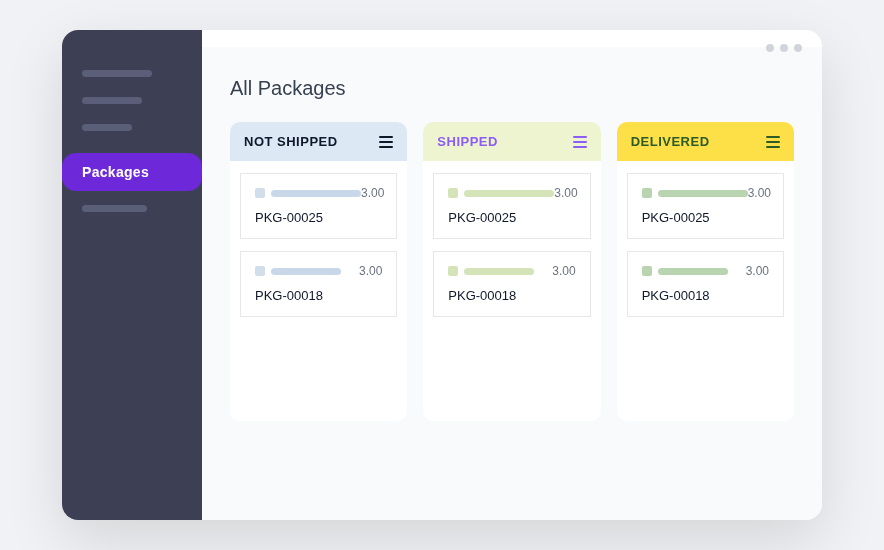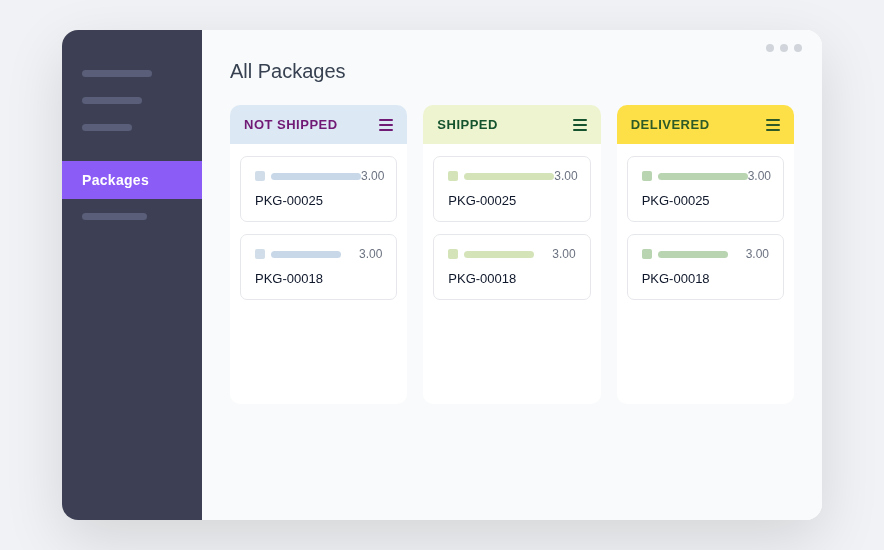--- a/index.html
+++ b/index.html
@@ -80,23 +80,24 @@
       height: 7px;
       border-radius: 4px;
       background: #5a5e78;
       margin: 10px 20px;
     }
     .sidebar-line.short { width: 50px; }
     .sidebar-line.medium { width: 60px; }
 
     .sidebar-active-item {
       width: 100%;
-      background: #8b5cf6;
+      background: #6d28d9;
       padding: 10px 20px;
-      margin-top: 20px;
+      margin-top: 12px;
+      border-radius: 14px;
     }
     .sidebar-active-item span {
       color: #fff;
       font-weight: 700;
       font-size: 14px;
       letter-spacing: 0.3px;
     }
 
     .sidebar-line-bottom {
       width: 65px;
@@ -105,20 +106,21 @@
       background: #5a5e78;
       margin: 14px 20px 0;
     }
 
     
     .main-content {
       flex: 1;
       background: #f9fafb;
       padding: 30px 28px 20px;
       overflow: hidden;
+      margin-top: 17px;
     }
 
     .page-title {
       font-size: 20px;
       color: #374151;
       font-weight: 500;
       margin-bottom: 22px;
     }
 
     
@@ -152,45 +154,45 @@
     .column-header .menu-icon span {
       display: block;
       width: 14px;
       height: 2px;
       background: currentColor;
       border-radius: 1px;
     }
 
     .col-not-shipped .column-header {
       background: #dce9f5;
-      color: #701a75;
+      color: #0f172a;
     }
     .col-shipped .column-header {
       background: #eef4d0;
-      color: #14532d;
+      color: #8b5cf6;
     }
     .col-delivered .column-header {
       background: #fde047;
       color: #2d5a27;
     }
 
     .column-body {
       background: #fff;
       padding: 12px 10px;
       display: flex;
       flex-direction: column;
       gap: 12px;
       min-height: 260px;
     }
 
     
     .pkg-card {
       background: #fff;
       border: 1px solid #e5e7eb;
-      border-radius: 7px;
+      border-radius: 0;
       padding: 12px 14px;
     }
 
     .pkg-card-top {
       display: flex;
       align-items: center;
       justify-content: space-between;
       margin-bottom: 8px;
     }
 

